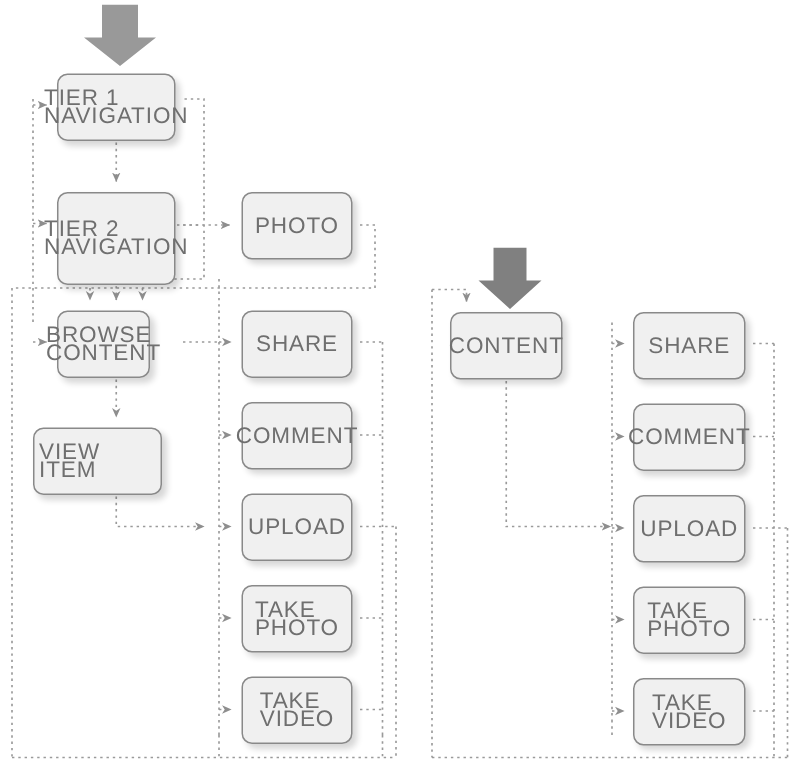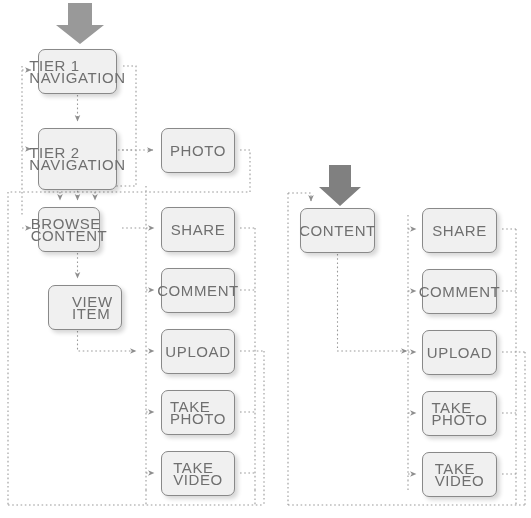--- a/index.html
+++ b/index.html
@@ -170,21 +170,21 @@
 
   <div class="node" style="left:38px; top:207px; width:62px; height:45px;">
     <span class="lbl">BROWSE
 CONTENT</span>
   </div>
 
   <div class="node" style="left:161px; top:207px; width:74px; height:45px;">
     <span class="lbl">SHARE</span>
   </div>
 
-  <div class="node" style="left:48px; top:285px; width:74px; height:45px;padding-left:20px;">
+  <div class="node" style="left:22px; top:285px; width:86px; height:45px;">
     <span class="lbl">VIEW ITEM</span>
   </div>
 
   <div class="node" style="left:161px; top:268px; width:74px; height:45px;">
     <span class="lbl">COMMENT</span>
   </div>
 
   <div class="node" style="left:161px; top:329px; width:74px; height:45px;">
     <span class="lbl">UPLOAD</span>
   </div>

